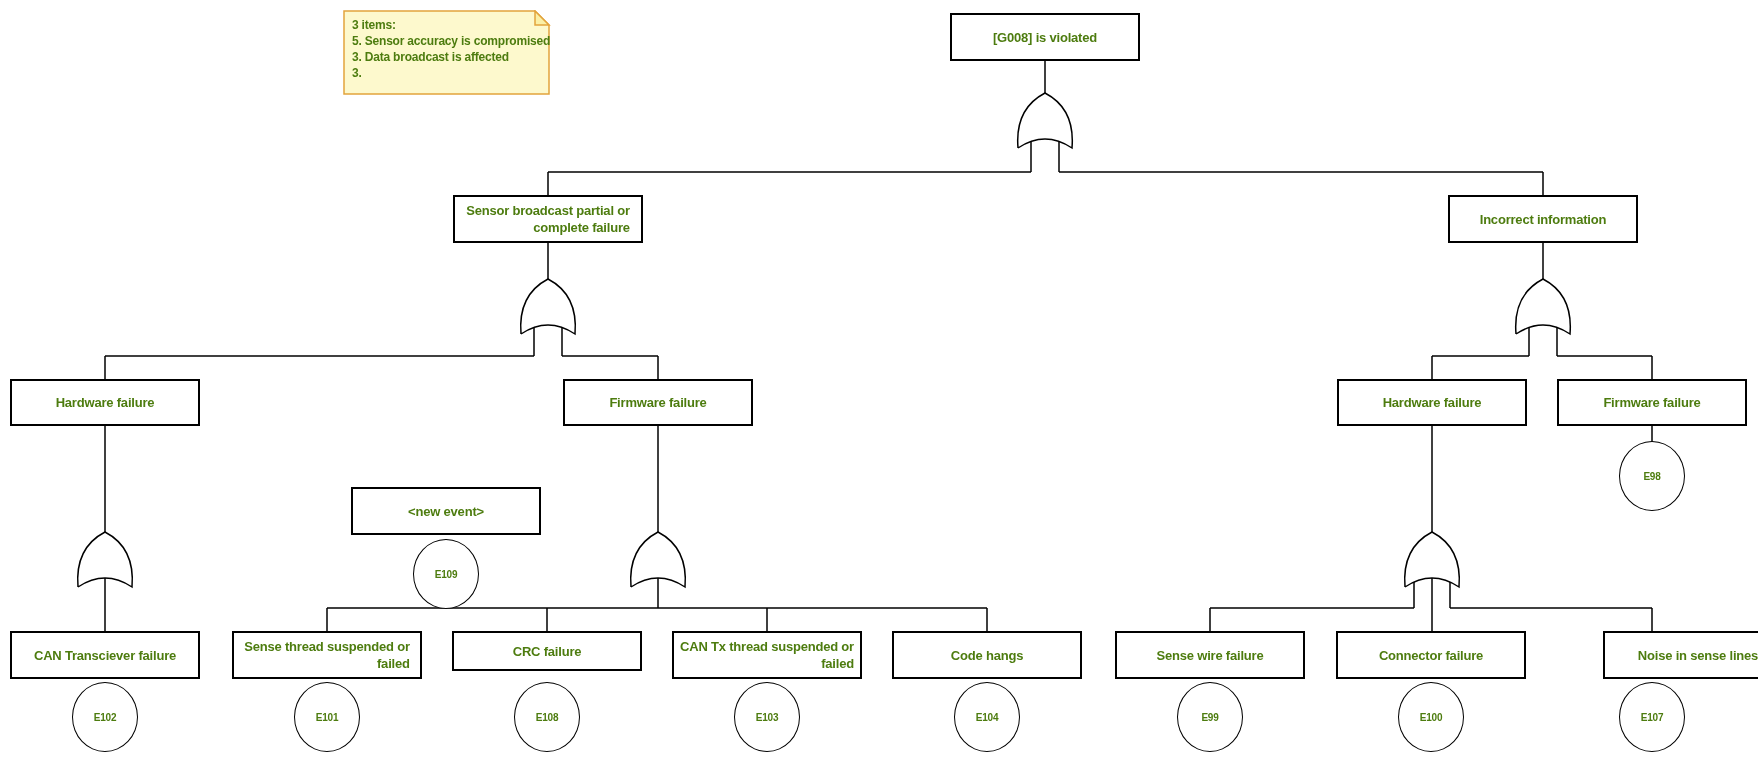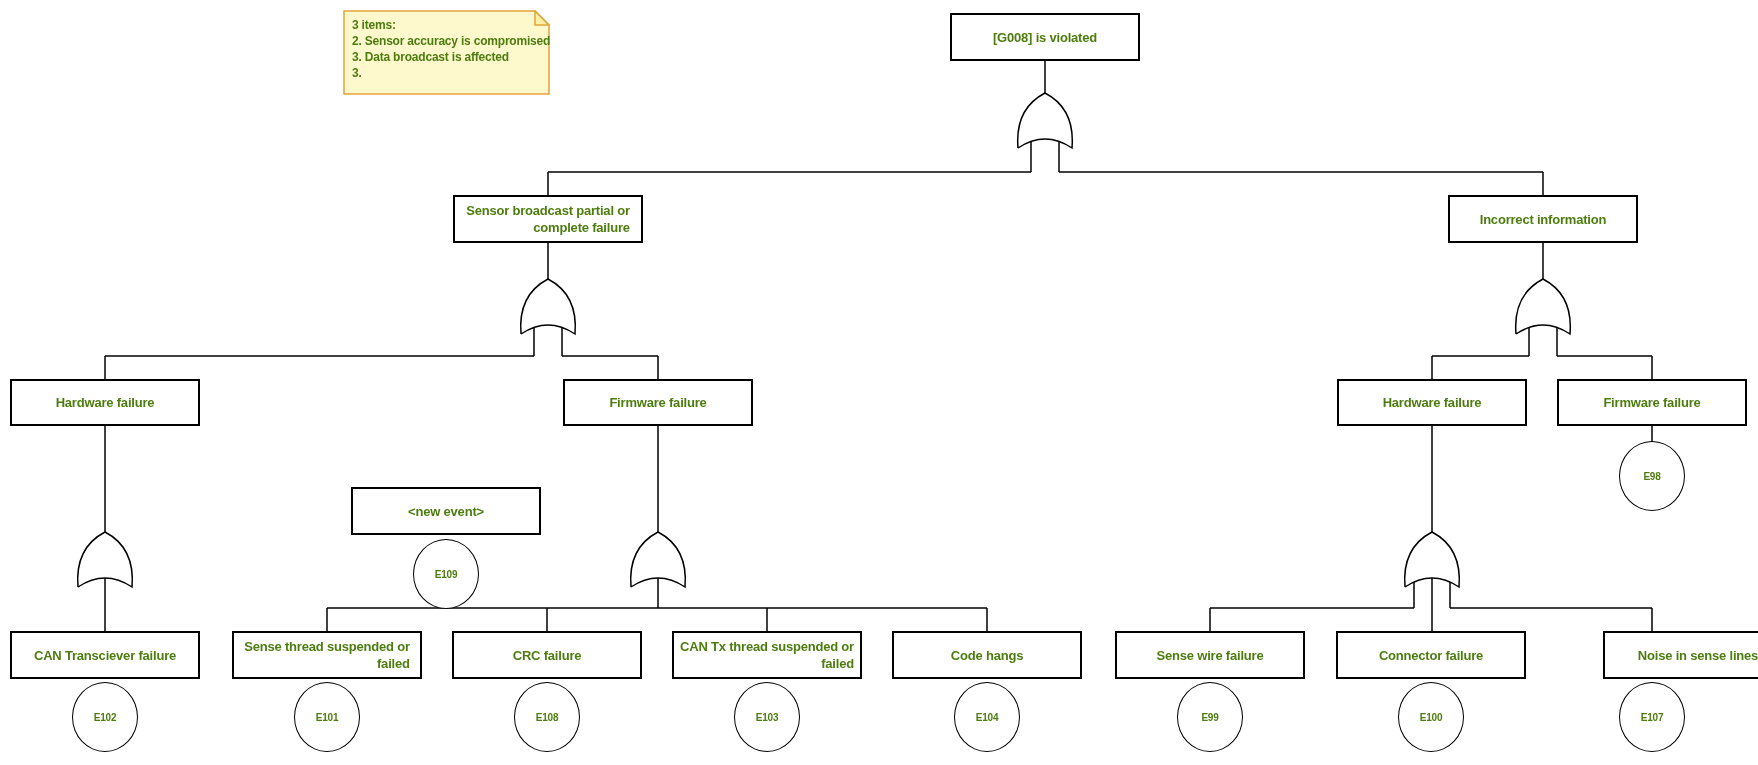--- a/index.html
+++ b/index.html
@@ -98,21 +98,21 @@
     <use href="#orgate" transform="translate(1432,560)"></use>
   </svg>
 
   <div class="note">
     <svg width="208" height="86">
       <path d="M1 1 L192 1 L206 15 L206 84 L1 84 Z" fill="#FDF9CD" stroke="#E2A43C" stroke-width="1.5"></path>
       <path d="M192 1 L192 15 L206 15 Z" fill="#FBF0A6" stroke="#E2A43C" stroke-width="1.5"></path>
     </svg>
     <div class="note-text">
       <span>3 items:</span>
-      <span>2. Sensor accuracy is compromised</span>
+      <span>5. Sensor accuracy is compromised</span>
       <span>3. Data broadcast is affected</span>
       <span>3.</span>
     </div>
   </div>
 
   <div class="node" style="left:950px;top:13px;height:48px">
     <span class="lbl">[G008] is violated</span>
     </div>
   <div class="node" style="left:1448px;top:195px;height:48px">
     <span class="lbl">Incorrect information</span>
@@ -137,21 +137,21 @@
     <span class="lbl">&lt;new event&gt;</span>
     </div>
 
   <div class="node" style="left:10px;top:631px;height:48px">
     <span class="lbl">CAN Transciever failure</span>
     </div>
   <div class="node" style="left:232px;top:631px;height:48px">
     <span class="lbl">Sense thread suspended or
 failed</span>
     </div>
-  <div class="node" style="left:452px;top:631px;height:48px">
+  <div class="node" style="left:452px;top:631px;height:40px">
     <span class="lbl">CRC failure</span>
     </div>
   <div class="node" style="left:672px;top:631px;height:48px">
     <span class="lbl">CAN Tx thread suspended or
 failed</span>
     </div>
   <div class="node" style="left:892px;top:631px;height:48px">
     <span class="lbl">Code hangs</span>
     </div>
   <div class="node" style="left:1115px;top:631px;height:48px">

